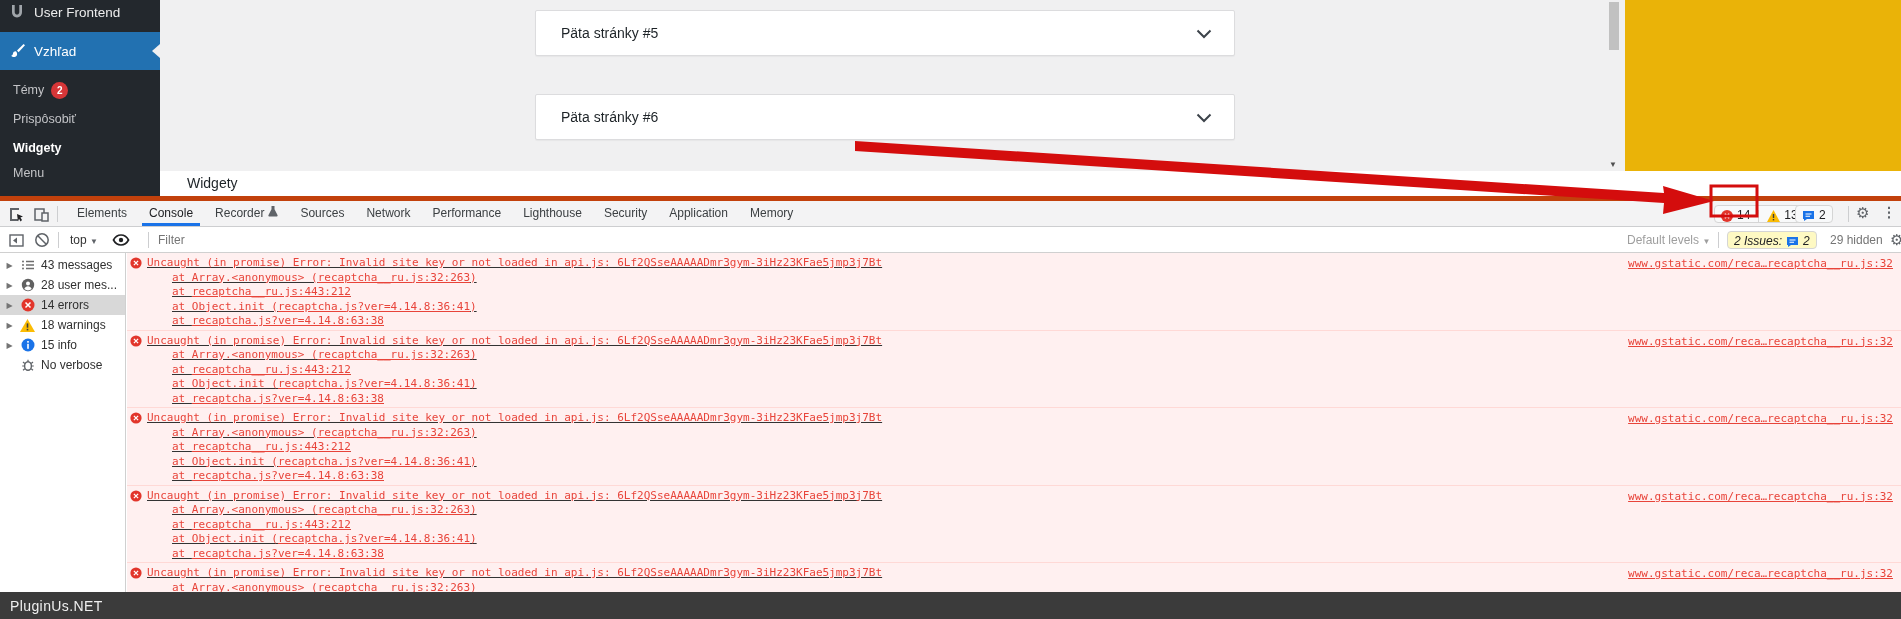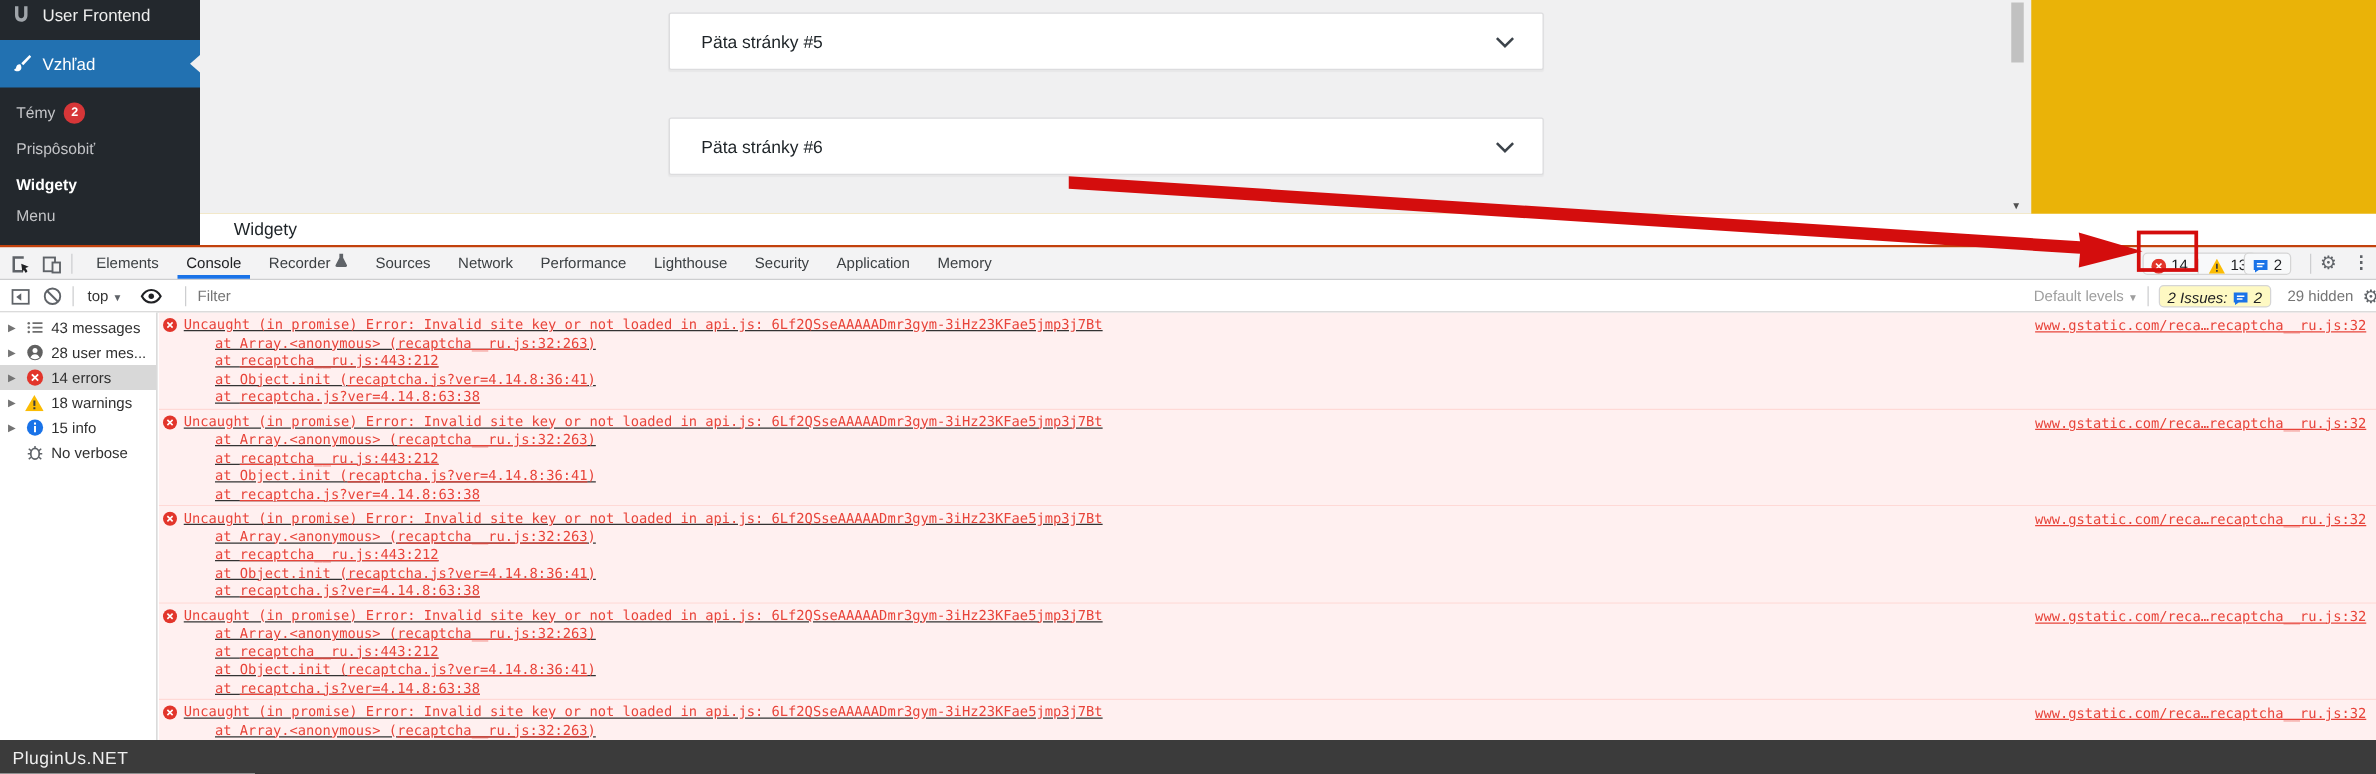--- a/index.html
+++ b/index.html
@@ -35,21 +35,21 @@
     cursor:pointer; }
   .accordion .chev { position:absolute; right:22px; top:15px; }
   .vscroll { position:absolute; left:1448px; top:0; width:12px; height:171px; }
   .vscroll .thumb { position:absolute; left:1px; top:2px; width:10px; height:48px; background:#c1c1c1; }
   .vscroll .down { position:absolute; left:1px; bottom:2px; font-size:8px; color:#505050; }
   .widget-bar { position:absolute; left:0; top:171px; width:1741px; height:25px; background:#fff; }
   .widget-bar span { position:absolute; left:27px; top:4px; font-size:14px; color:#1d2327; }
 
   
   .devtools { position:absolute; left:0; top:196px; width:1901px; height:396px;
-    background:#fff; border-top:2px solid #c2410c; z-index:3; font-size:12px; color:#333; }
+    background:#fff; border-top:5px solid #c2410c; z-index:3; font-size:12px; color:#333; }
   .dt-tabbar { position:absolute; left:0; top:0; width:1901px; height:26px;
     background:#f3f3f4; border-bottom:1px solid #cdced0; }
   .tb-icon { position:absolute; top:4px; width:18px; height:18px; display:flex;
     align-items:center; justify-content:center; cursor:pointer; }
   .sep-v { position:absolute; top:5px; width:1px; height:16px; background:#cdced0; }
   .tabs { position:absolute; left:66px; top:0; height:25px; display:flex; }
   .tab { position:relative; padding:0 11px; line-height:25px; color:#3c4043;
     white-space:nowrap; cursor:pointer; display:flex; align-items:center; gap:4px; }
   .tab.active { color:#202124; }
   .tab.active::after { content:""; position:absolute; left:4px; right:4px; bottom:0;

